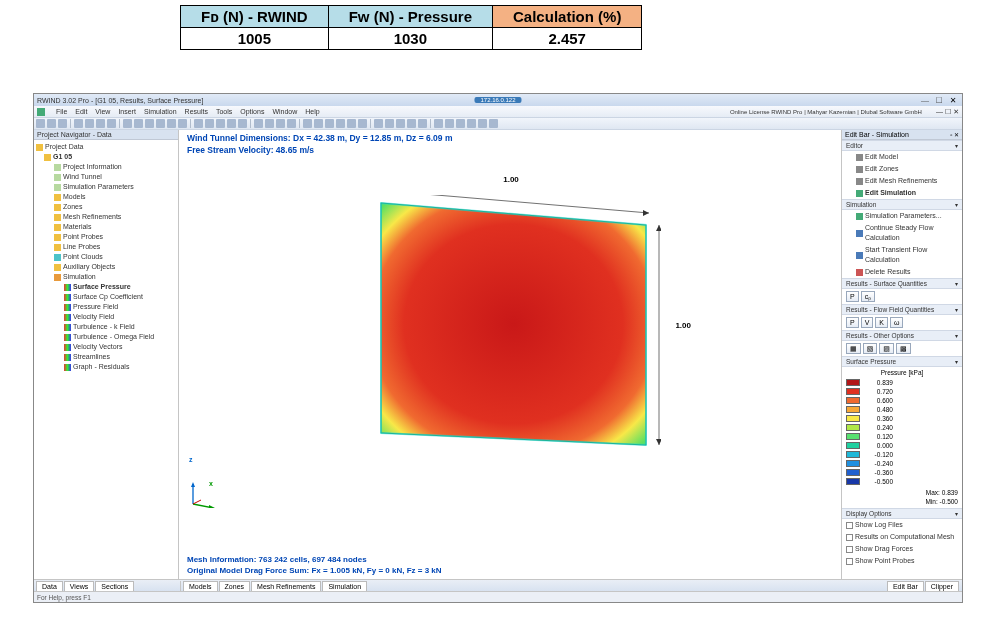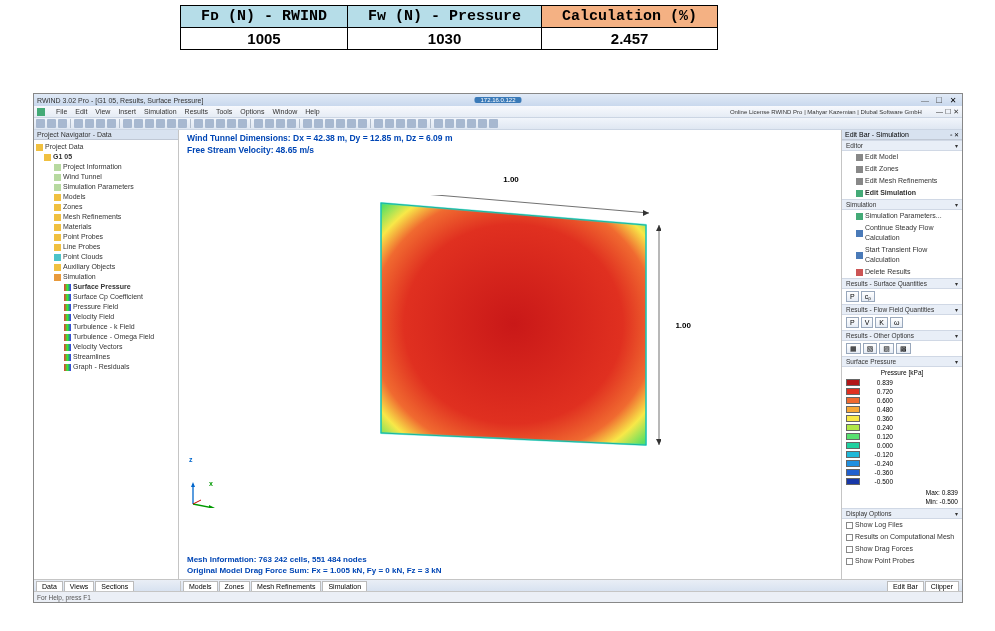--- a/index.html
+++ b/index.html
@@ -1,21 +1,21 @@
 <!DOCTYPE html>
 <html><head>
 <meta charset="utf-8">
 <style>
   * { box-sizing: border-box; margin: 0; padding: 0; font-family: "Segoe UI", Arial, sans-serif; }
   body { background: #fff; width: 995px; height: 631px; position: relative; }
   
   
   .cmp-table { position: absolute; top: 5px; left: 180px; border-collapse: collapse; font-family: "Times New Roman", serif; }
   .cmp-table td, .cmp-table th { border: 1px solid #000; padding: 2px 20px; text-align: center; font-weight: bold; font-size: 15px; }
-  .cmp-table th { font-size: 15px; font-family: Liberation Mono, monospace; }
+  .cmp-table th { font-size: 15px; }
   .th-blue { background: #b6dde8; }
   .th-orange { background: #f4b183; }
   
   
   .app { position: absolute; top: 93px; left: 33px; width: 930px; height: 510px; border: 1px solid #888; background: #fff; font-size: 8px; display: flex; flex-direction: column; }
   
   .titlebar { height: 12px; background: linear-gradient(#e1eaf7,#c9d8ed); display: flex; align-items: center; padding: 0 3px; font-size: 7px; color: #333; position: relative; }
   .titlebar .caption { flex: 0 0 auto; }
   .titlebar .center-info { position: absolute; left: 50%; transform: translateX(-50%); display:flex; align-items:center; gap:2px;}
   .titlebar .center-pill{ background:#3a7ab8;color:#fff;padding:0 6px;border-radius:2px;font-size:6px;}
@@ -335,21 +335,21 @@
         <svg viewBox="0 0 28 28">
           <line x1="4" y1="24" x2="4" y2="4" stroke="#0066cc" stroke-width="1.3"></line>
           <polygon points="4,2 2,7 6,7" fill="#0066cc"></polygon>
           <line x1="4" y1="24" x2="24" y2="28" stroke="#009900" stroke-width="1.3"></line>
           <polygon points="26,28 20,25 20,30" fill="#009900"></polygon>
           <line x1="4" y1="24" x2="12" y2="20" stroke="#cc0000" stroke-width="1"></line>
         </svg>
       </div>
 
       <div class="vp-bottom">
-        <div>Mesh Information: 763 242 cells, 551 484 nodes</div>
+        <div>Mesh Information: 763 242 cells, 697 484 nodes</div>
         <div>Original Model Drag Force Sum: Fx = 1.005 kN, Fy = 0 kN, Fz = 3 kN</div>
       </div>
     </div>
 
     <div class="rightpanel">
       <div class="panehdr">
           <span>Edit Bar - Simulation</span>
           <span class="hclose">▫ ✕</span>
         </div>
 

